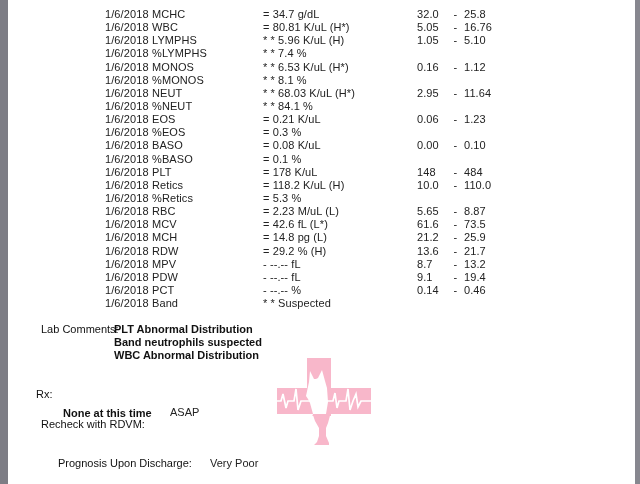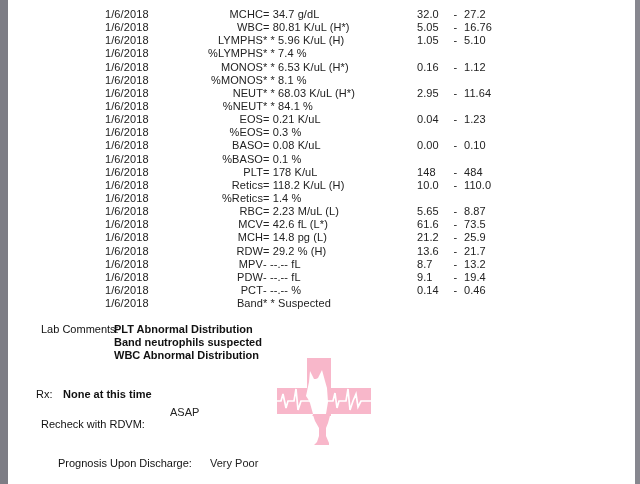--- a/index.html
+++ b/index.html
@@ -12,30 +12,30 @@
   .edge-left{left:0;width:8px;}
   .edge-right{left:635px;width:5px;}
 
   
   .results{
     position:absolute;left:105px;top:8px;width:420px;
     font-size:11px;color:#222;letter-spacing:0.1px;
   }
   .row{display:flex;height:13.15px;line-height:13.15px;white-space:pre;}
   .c-date{width:47px;}
-  .c-test{width:111px;text-align:right;}
+  .c-test{width:111px;}
   .c-value{width:154px;}
   .c-lo{width:30px;}
   .c-dash{width:17px;text-align:center;}
   .c-hi{flex:1;}
 
   
   .b-label{position:absolute;font-size:11px;font-weight:normal;color:#111;white-space:pre;}
   .b-value{position:absolute;font-size:11px;color:#222;white-space:pre;}
-  .b-value.bold{font-weight:bold;color:#111;}
+  .b-value.bold{font-weight:bold;color:#111;margin-top:19px;}
   .lab-comments-label{left:41px;top:323px;}
   .comment-lines{position:absolute;left:114px;top:323px;font-size:11px;font-weight:bold;color:#111;}
   .comment-line{height:13.1px;line-height:13.1px;white-space:pre;}
   .rx-label{left:28px;top:388px;margin-left:8px;}
   .rx-value{left:63px;top:388px;}
   .recheck-label{left:41px;top:418px;}
   .recheck-value{left:170px;top:406px;}
   .prognosis-label{left:41px;top:457px;margin-left:17px;}
   .prognosis-value{left:210px;top:457px;}
 
@@ -62,21 +62,21 @@
   <path fill="#ffffff" d="M30,56 L36,56 L34,62 L30,62 Z"></path>
 </svg>
 
 <div class="results">
   <div class="row">
     <span class="c-date">1/6/2018</span>
     <span class="c-test">MCHC</span>
     <span class="c-value">= 34.7 g/dL</span>
     <span class="c-lo">32.0</span>
     <span class="c-dash">-</span>
-    <span class="c-hi">27.2</span>
+    <span class="c-hi">25.8</span>
   </div>
 
   <div class="row">
     <span class="c-date">1/6/2018</span>
     <span class="c-test">WBC</span>
     <span class="c-value">= 80.81 K/uL (H*)</span>
     <span class="c-lo">5.05</span>
     <span class="c-dash">-</span>
     <span class="c-hi">16.76</span>
   </div>
@@ -132,21 +132,21 @@
     <span class="c-value">* * 84.1 %</span>
     <span class="c-lo"></span>
     <span class="c-dash"></span>
     <span class="c-hi"></span>
   </div>
 
   <div class="row">
     <span class="c-date">1/6/2018</span>
     <span class="c-test">EOS</span>
     <span class="c-value">= 0.21 K/uL</span>
-    <span class="c-lo">0.04</span>
+    <span class="c-lo">0.06</span>
     <span class="c-dash">-</span>
     <span class="c-hi">1.23</span>
   </div>
 
   <div class="row">
     <span class="c-date">1/6/2018</span>
     <span class="c-test">%EOS</span>
     <span class="c-value">= 0.3 %</span>
     <span class="c-lo"></span>
     <span class="c-dash"></span>
@@ -185,21 +185,21 @@
     <span class="c-test">Retics</span>
     <span class="c-value">= 118.2 K/uL (H)</span>
     <span class="c-lo">10.0</span>
     <span class="c-dash">-</span>
     <span class="c-hi">110.0</span>
   </div>
 
   <div class="row">
     <span class="c-date">1/6/2018</span>
     <span class="c-test">%Retics</span>
-    <span class="c-value">= 1.4 %</span>
+    <span class="c-value">= 5.3 %</span>
     <span class="c-lo"></span>
     <span class="c-dash"></span>
     <span class="c-hi"></span>
   </div>
 
   <div class="row">
     <span class="c-date">1/6/2018</span>
     <span class="c-test">RBC</span>
     <span class="c-value">= 2.23 M/uL (L)</span>
     <span class="c-lo">5.65</span>

